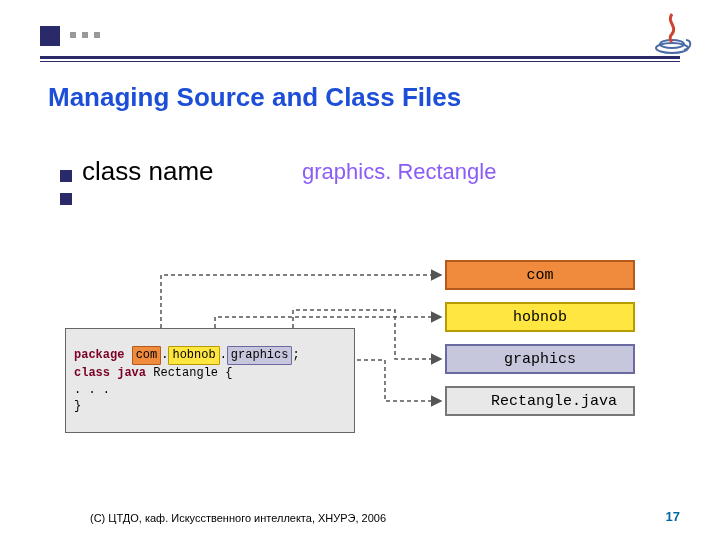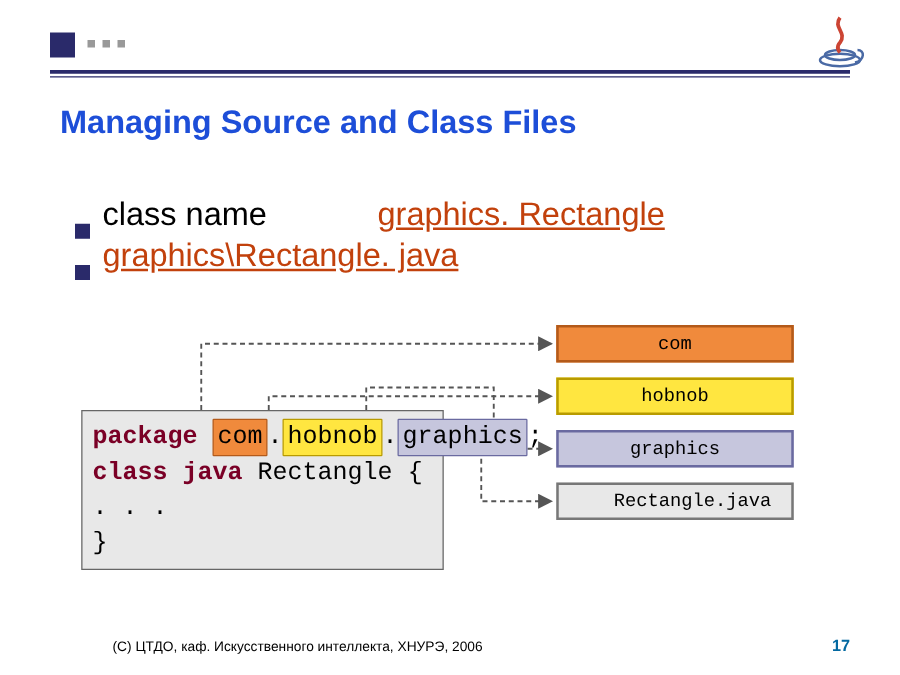--- a/index.html
+++ b/index.html
@@ -53,58 +53,57 @@
     color: #1d4ed8;
   }
   .bullets {
     position: absolute;
     top: 156px;
     left: 60px;
     right: 30px;
   }
   .row {
     display: flex;
-    align-items: flex-end;
+    align-items: center;
     margin-bottom: 2px;
   }
   .bullet {
     width: 12px; height: 12px;
     background: #2a2a6a;
     margin-right: 10px;
     flex-shrink: 0;
     position: relative;
     top: 4px;
   }
   .bl-label {
     font-size: 26px;
     color: #000;
     min-width: 220px;
   }
   .bl-value {
-    font-size: 26px;
-    color: #c2410c;
-    text-decoration: underline;
+    font-size: 22px;
+    color: #8b5cf6;
   }
   .diagram {
     position: absolute;
     top: 260px;
     left: 65px;
     width: 590px;
     height: 200px;
   }
   .codebox {
     position: absolute;
     left: 0;
     top: 68px;
     width: 290px;
     background: #e8e8e8;
     border: 1px solid #666;
     font-family: "Courier New", monospace;
-    font-size: 20px;
-    padding: 6px 8px;
+    font-size: 12px;
+    padding: 17px 8px;
     line-height: 1.4;
   }
   .codebox .pkg-line { white-space: nowrap; }
   .kw { color: #7a0026; font-weight: bold; }
   .pkg-part { display:inline-block; padding: 0 3px; border-radius:1px;}
   .p-com { background:#f08a3c; border:1px solid #b35a1a;}
   .p-hob { background:#ffe640; border:1px solid #b89b00;}
   .p-gfx { background:#c6c6dd; border:1px solid #6a6aa0;}
   .dirbox {
     position: absolute;
@@ -167,21 +166,20 @@
 <h1 class="title">Managing Source and Class Files</h1>
 
 <div class="bullets">
   <div class="row">
     <div class="bullet"></div>
     <div class="bl-label">class name</div>
     <div class="bl-value">graphics. Rectangle</div>
   </div>
   <div class="row">
     <div class="bullet"></div>
-    <div class="bl-value">graphics\Rectangle. java</div>
   </div>
 </div>
 
 <div class="diagram">
 
   <svg class="conn">
     <defs>
       <marker id="ah" markerWidth="8" markerHeight="8" refX="7" refY="4" orient="auto">
         <path d="M0,0 L8,4 L0,8 Z" fill="#555"></path>
       </marker>

